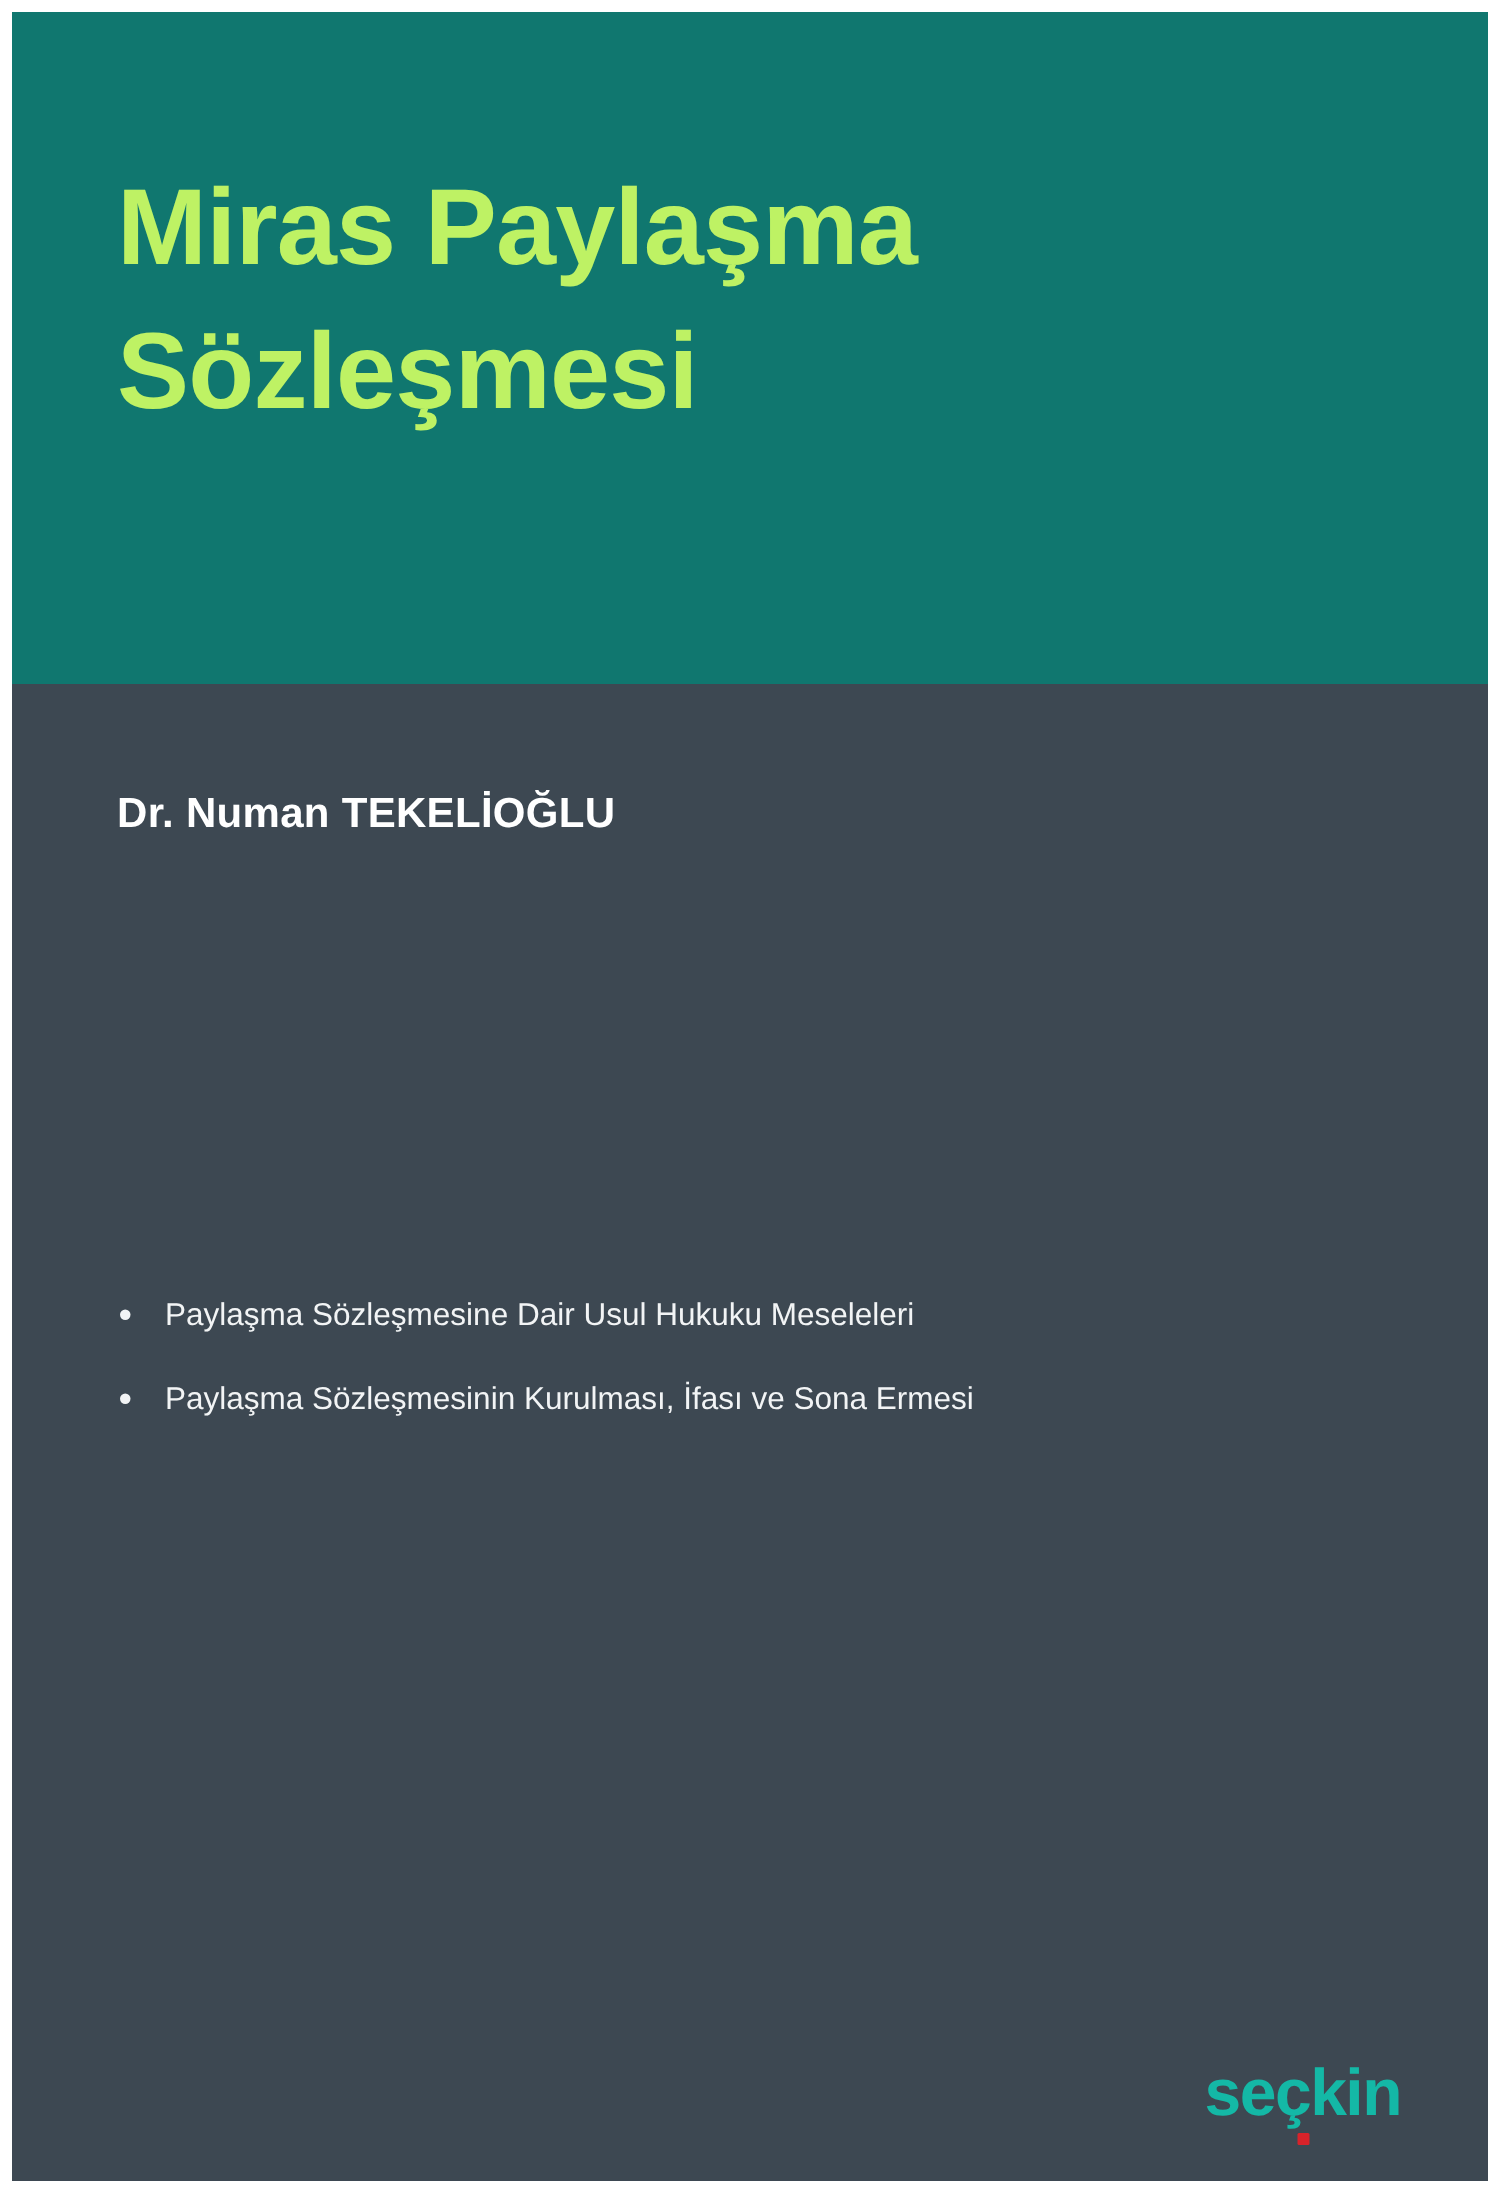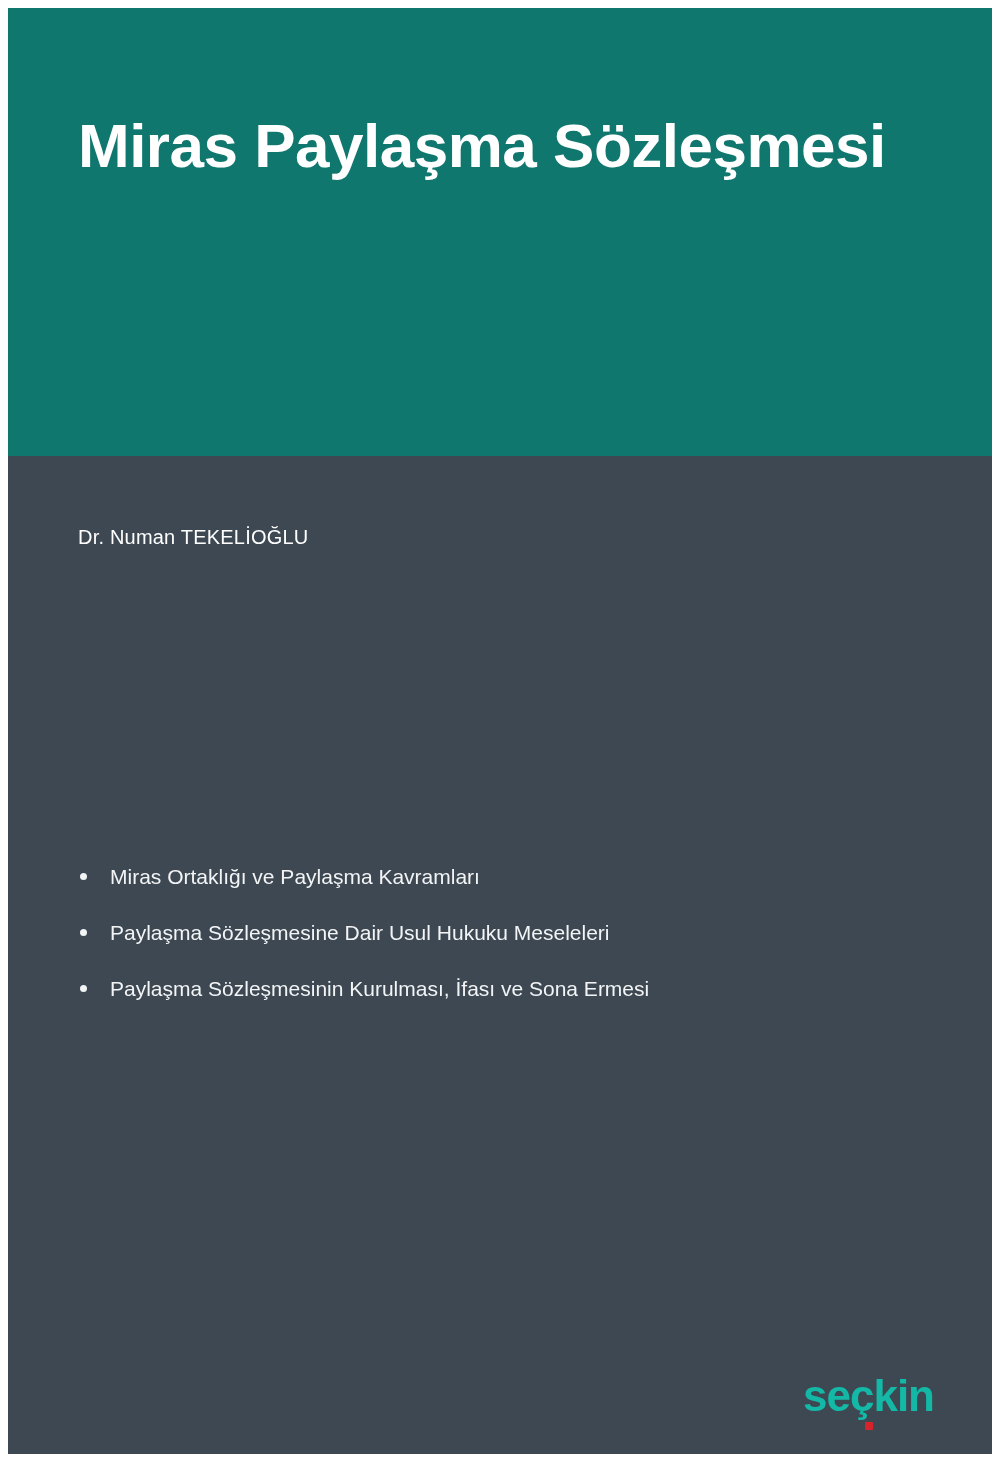--- a/index.html
+++ b/index.html
@@ -42,44 +42,44 @@
 
   .title-block {
     position: absolute;
     left: 70px;
     top: 96px;
     right: 60px;
   }
 
   .book-title {
     margin: 0;
-    color: #ffffff;
-    font-size: 62px;
+    color: #bef264;
+    font-size: 72px;
     line-height: 1.34;
     font-weight: bold;
     letter-spacing: -0.5px;
   }
 
   
   .body-area {
     position: absolute;
     left: 0;
     top: 448px;
     width: 100%;
     height: 998px;
     background: #3d4852;
   }
 
   .author {
     position: absolute;
     left: 70px;
     top: 70px;
     color: #ffffff;
-    font-size: 20px;
-    font-weight: normal;
+    font-size: 28px;
+    font-weight: bold;
     letter-spacing: 0.2px;
   }
 
   .bullets {
     position: absolute;
     left: 70px;
     top: 408px;
     right: 60px;
     margin: 0;
     padding: 0;
@@ -148,24 +148,20 @@
 
     <div class="body-area">
 
       <div class="author">
         <span>Dr. Numan TEKELİOĞLU</span>
       </div>
 
       <ul class="bullets">
         <li class="bullet-item">
           <span class="dot"></span>
-          <span>Miras Ortaklığı ve Paylaşma Kavramları</span>
-        </li>
-        <li class="bullet-item">
-          <span class="dot"></span>
           <span>Paylaşma Sözleşmesine Dair Usul Hukuku Meseleleri</span>
         </li>
         <li class="bullet-item">
           <span class="dot"></span>
           <span>Paylaşma Sözleşmesinin Kurulması, İfası ve Sona Ermesi</span>
         </li>
       </ul>
 
       <div class="publisher">
         <span class="publisher-name">seçkin</span>

